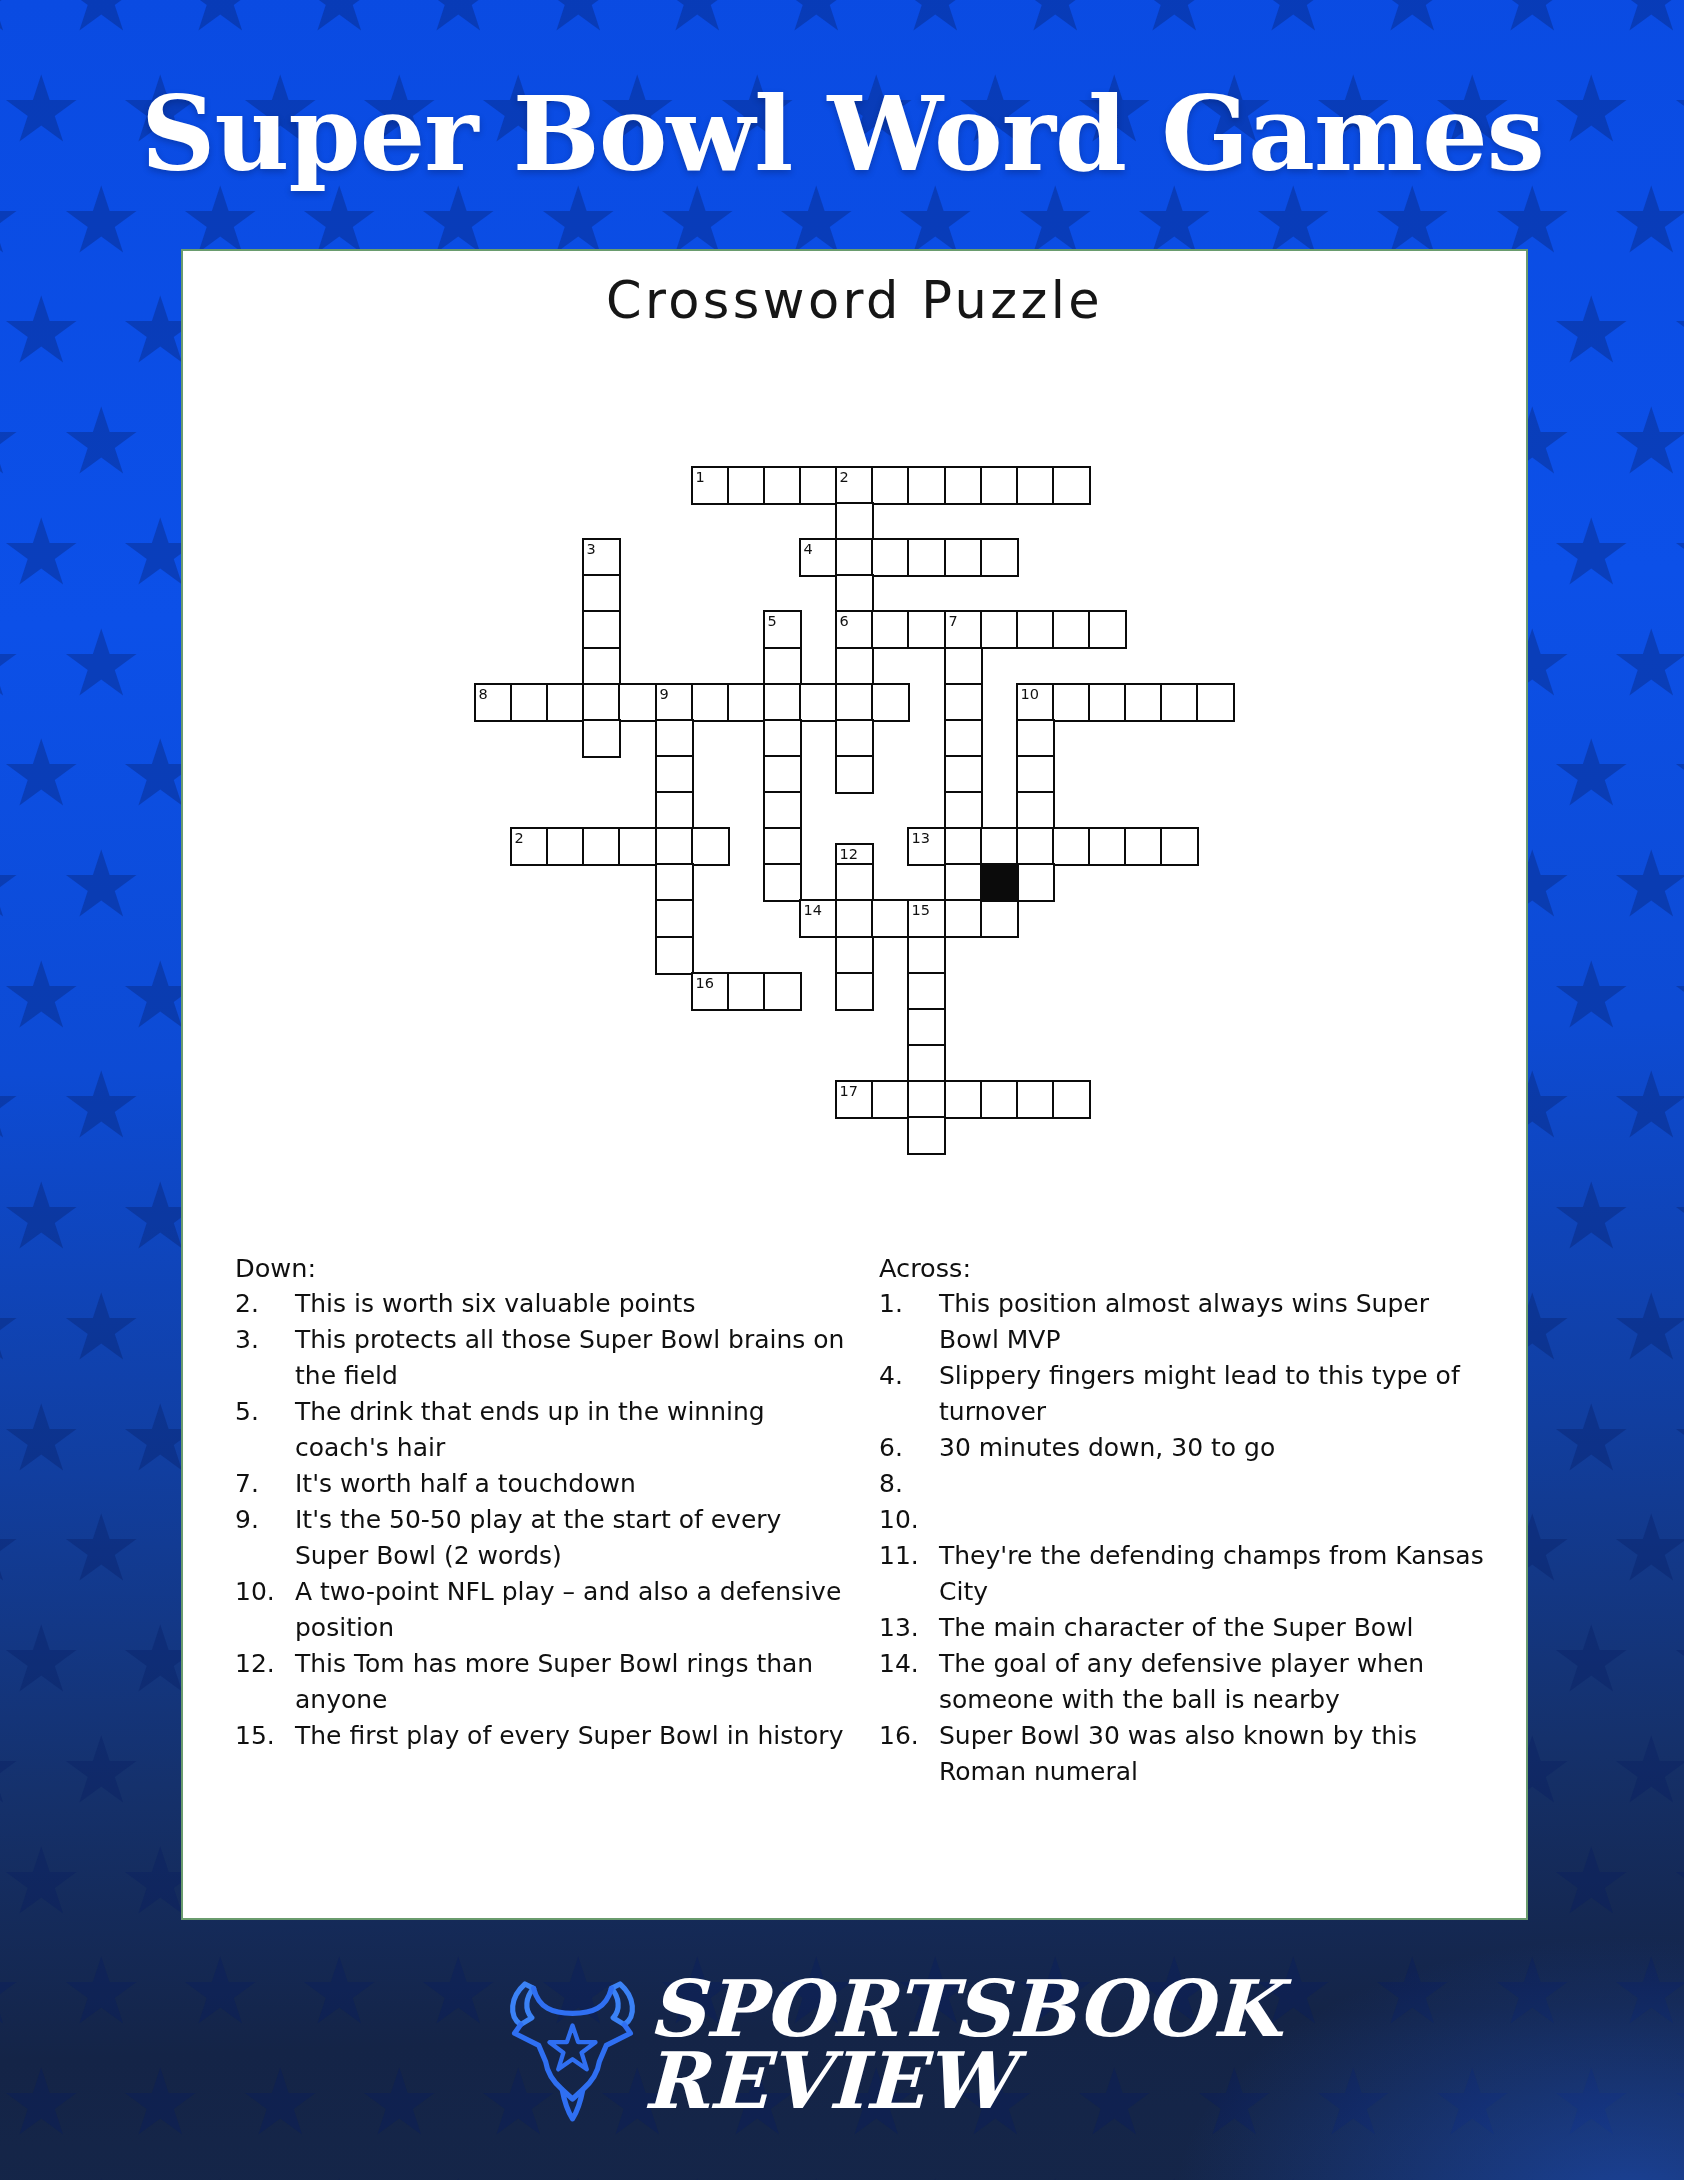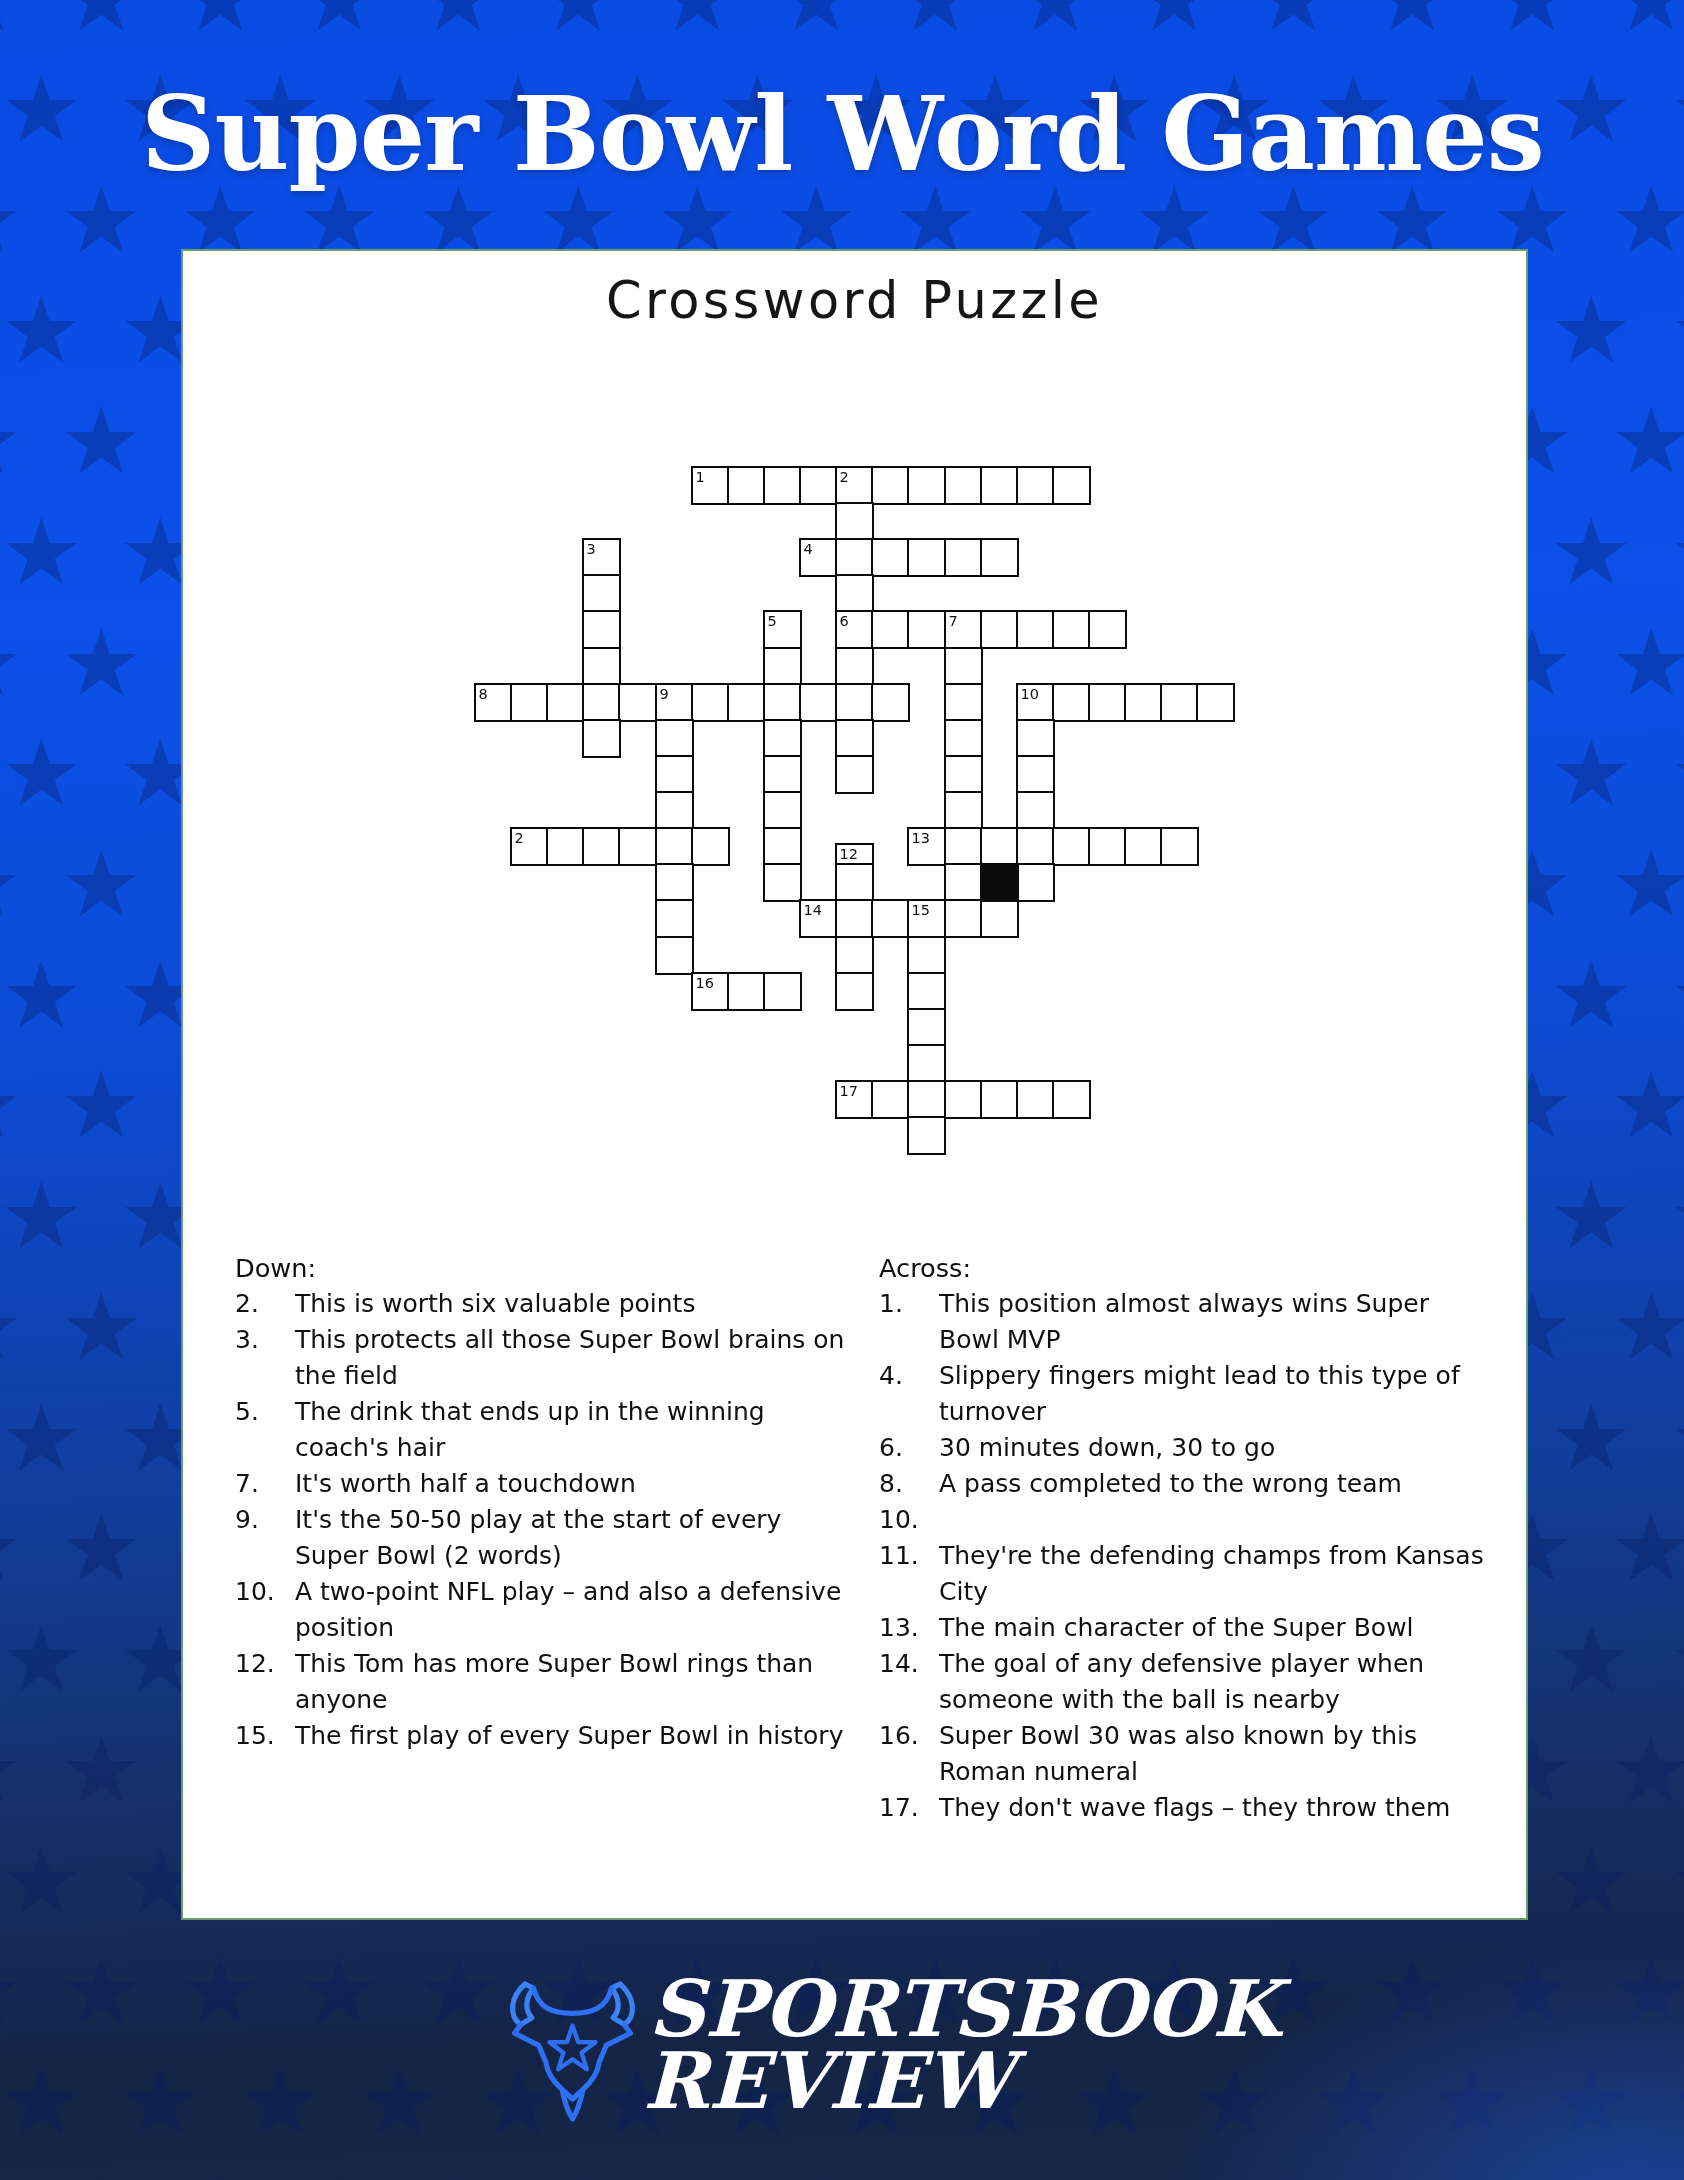--- a/index.html
+++ b/index.html
@@ -604,21 +604,20 @@
         <span class="n">4.</span>
         <span class="t">Slippery fingers might lead to this type of
 turnover</span>
       </div>
       <div class="clue">
         <span class="n">6.</span>
         <span class="t">30 minutes down, 30 to go</span>
       </div>
       <div class="clue">
         <span class="n">8.</span>
-        <span class="t">A pass completed to the wrong team</span>
       </div>
       <div class="clue">
         <span class="n">10.</span>
       </div>
       <div class="clue">
         <span class="n">11.</span>
         <span class="t">They're the defending champs from Kansas
 City</span>
       </div>
       <div class="clue">
@@ -627,24 +626,20 @@
       </div>
       <div class="clue">
         <span class="n">14.</span>
         <span class="t">The goal of any defensive player when
 someone with the ball is nearby</span>
       </div>
       <div class="clue">
         <span class="n">16.</span>
         <span class="t">Super Bowl 30 was also known by this
 Roman numeral</span>
-      </div>
-      <div class="clue">
-        <span class="n">17.</span>
-        <span class="t">They don't wave flags – they throw them</span>
       </div>
     </div>
 
   <svg id="bull" width="147" height="167" viewBox="0 0 170 190" fill="none">
     <path d="M30,10 C13,25 11,47 25,57 L38,49 C29,40 31,25 40,15 Z" stroke="#3b82f6" stroke-width="6" stroke-linejoin="round"></path>
     <path d="M140,10 C157,25 159,47 145,57 L132,49 C141,40 139,25 130,15 Z" stroke="#3b82f6" stroke-width="6" stroke-linejoin="round"></path>
     <path d="M40,15 C46,38 62,44 85,44 C108,44 124,38 130,15
              M25,57 L18,67 L46,81 L54,100 C56,114 64,124 73,132
              L85,143 L97,132 C106,124 114,114 116,100 L124,81 L152,67 L145,57
              M73,132 C76,148 80,158 85,166 C90,158 94,148 97,132" stroke="#2f6ff2" stroke-width="6" stroke-linejoin="round" stroke-linecap="round"></path>

